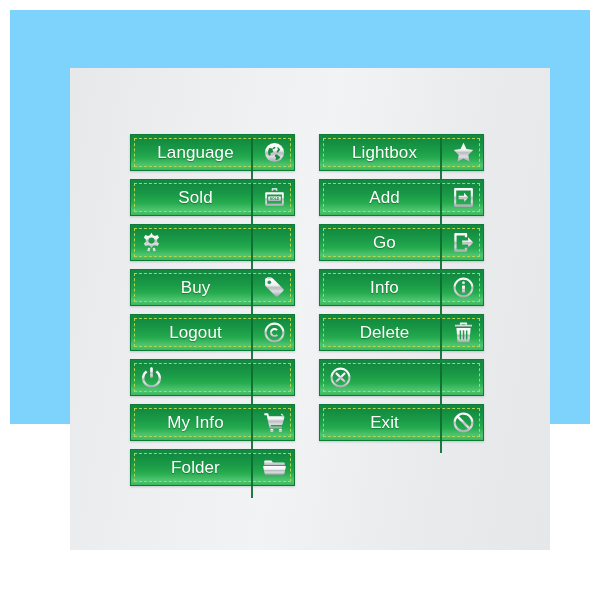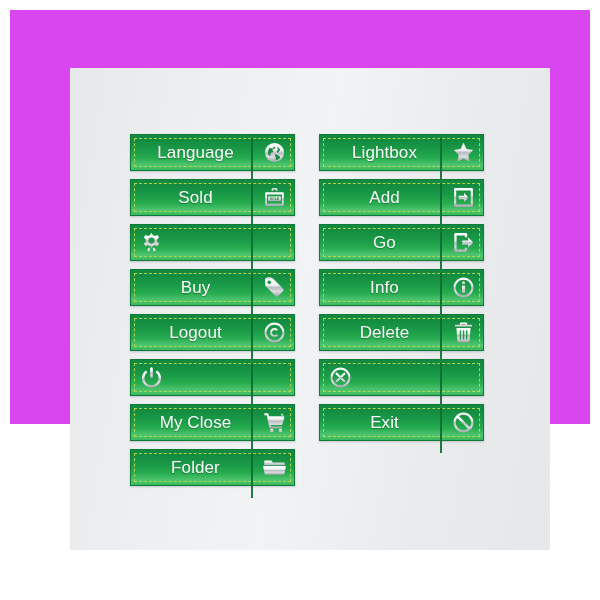--- a/index.html
+++ b/index.html
@@ -20,21 +20,21 @@
     background: #ffffff;
     box-sizing: border-box;
   }
   
   #frame {
     position: absolute;
     left: 10px;
     top: 10px;
     width: 580px;
     height: 414px;
-    background: #d946ef;
+    background: #7dd3fc;
     box-sizing: border-box;
   }
   
   #panel {
     position: absolute;
     left: 60px;
     top: 58px;
     width: 480px;
     height: 482px;
     background: #e9eaec;
@@ -334,21 +334,21 @@
                   </g>
                 </svg>
               </div>
               <div class="btn-gloss"></div>
               <div class="btn-stitch"></div>
             </div>
             <div class="divider"></div>
           </div>
           <div class="btn-wrap">
             <div class="btn">
-              <div class="btn-label">My Close</div>
+              <div class="btn-label">My Info</div>
               <div class="btn-iconbox">
                 <svg class="icon-svg" viewBox="0 0 24 24" xmlns="http://www.w3.org/2000/svg">
                   <defs>
                     <linearGradient id="mg6" x1="0" y1="0" x2="0" y2="1">
                       <stop offset="0%" stop-color="#ffffff"></stop>
                       <stop offset="38%" stop-color="#f2f3f4"></stop>
                       <stop offset="52%" stop-color="#b9bcc0"></stop>
                       <stop offset="72%" stop-color="#dcdee1"></stop>
                       <stop offset="100%" stop-color="#9aa0a6"></stop>
                     </linearGradient>

